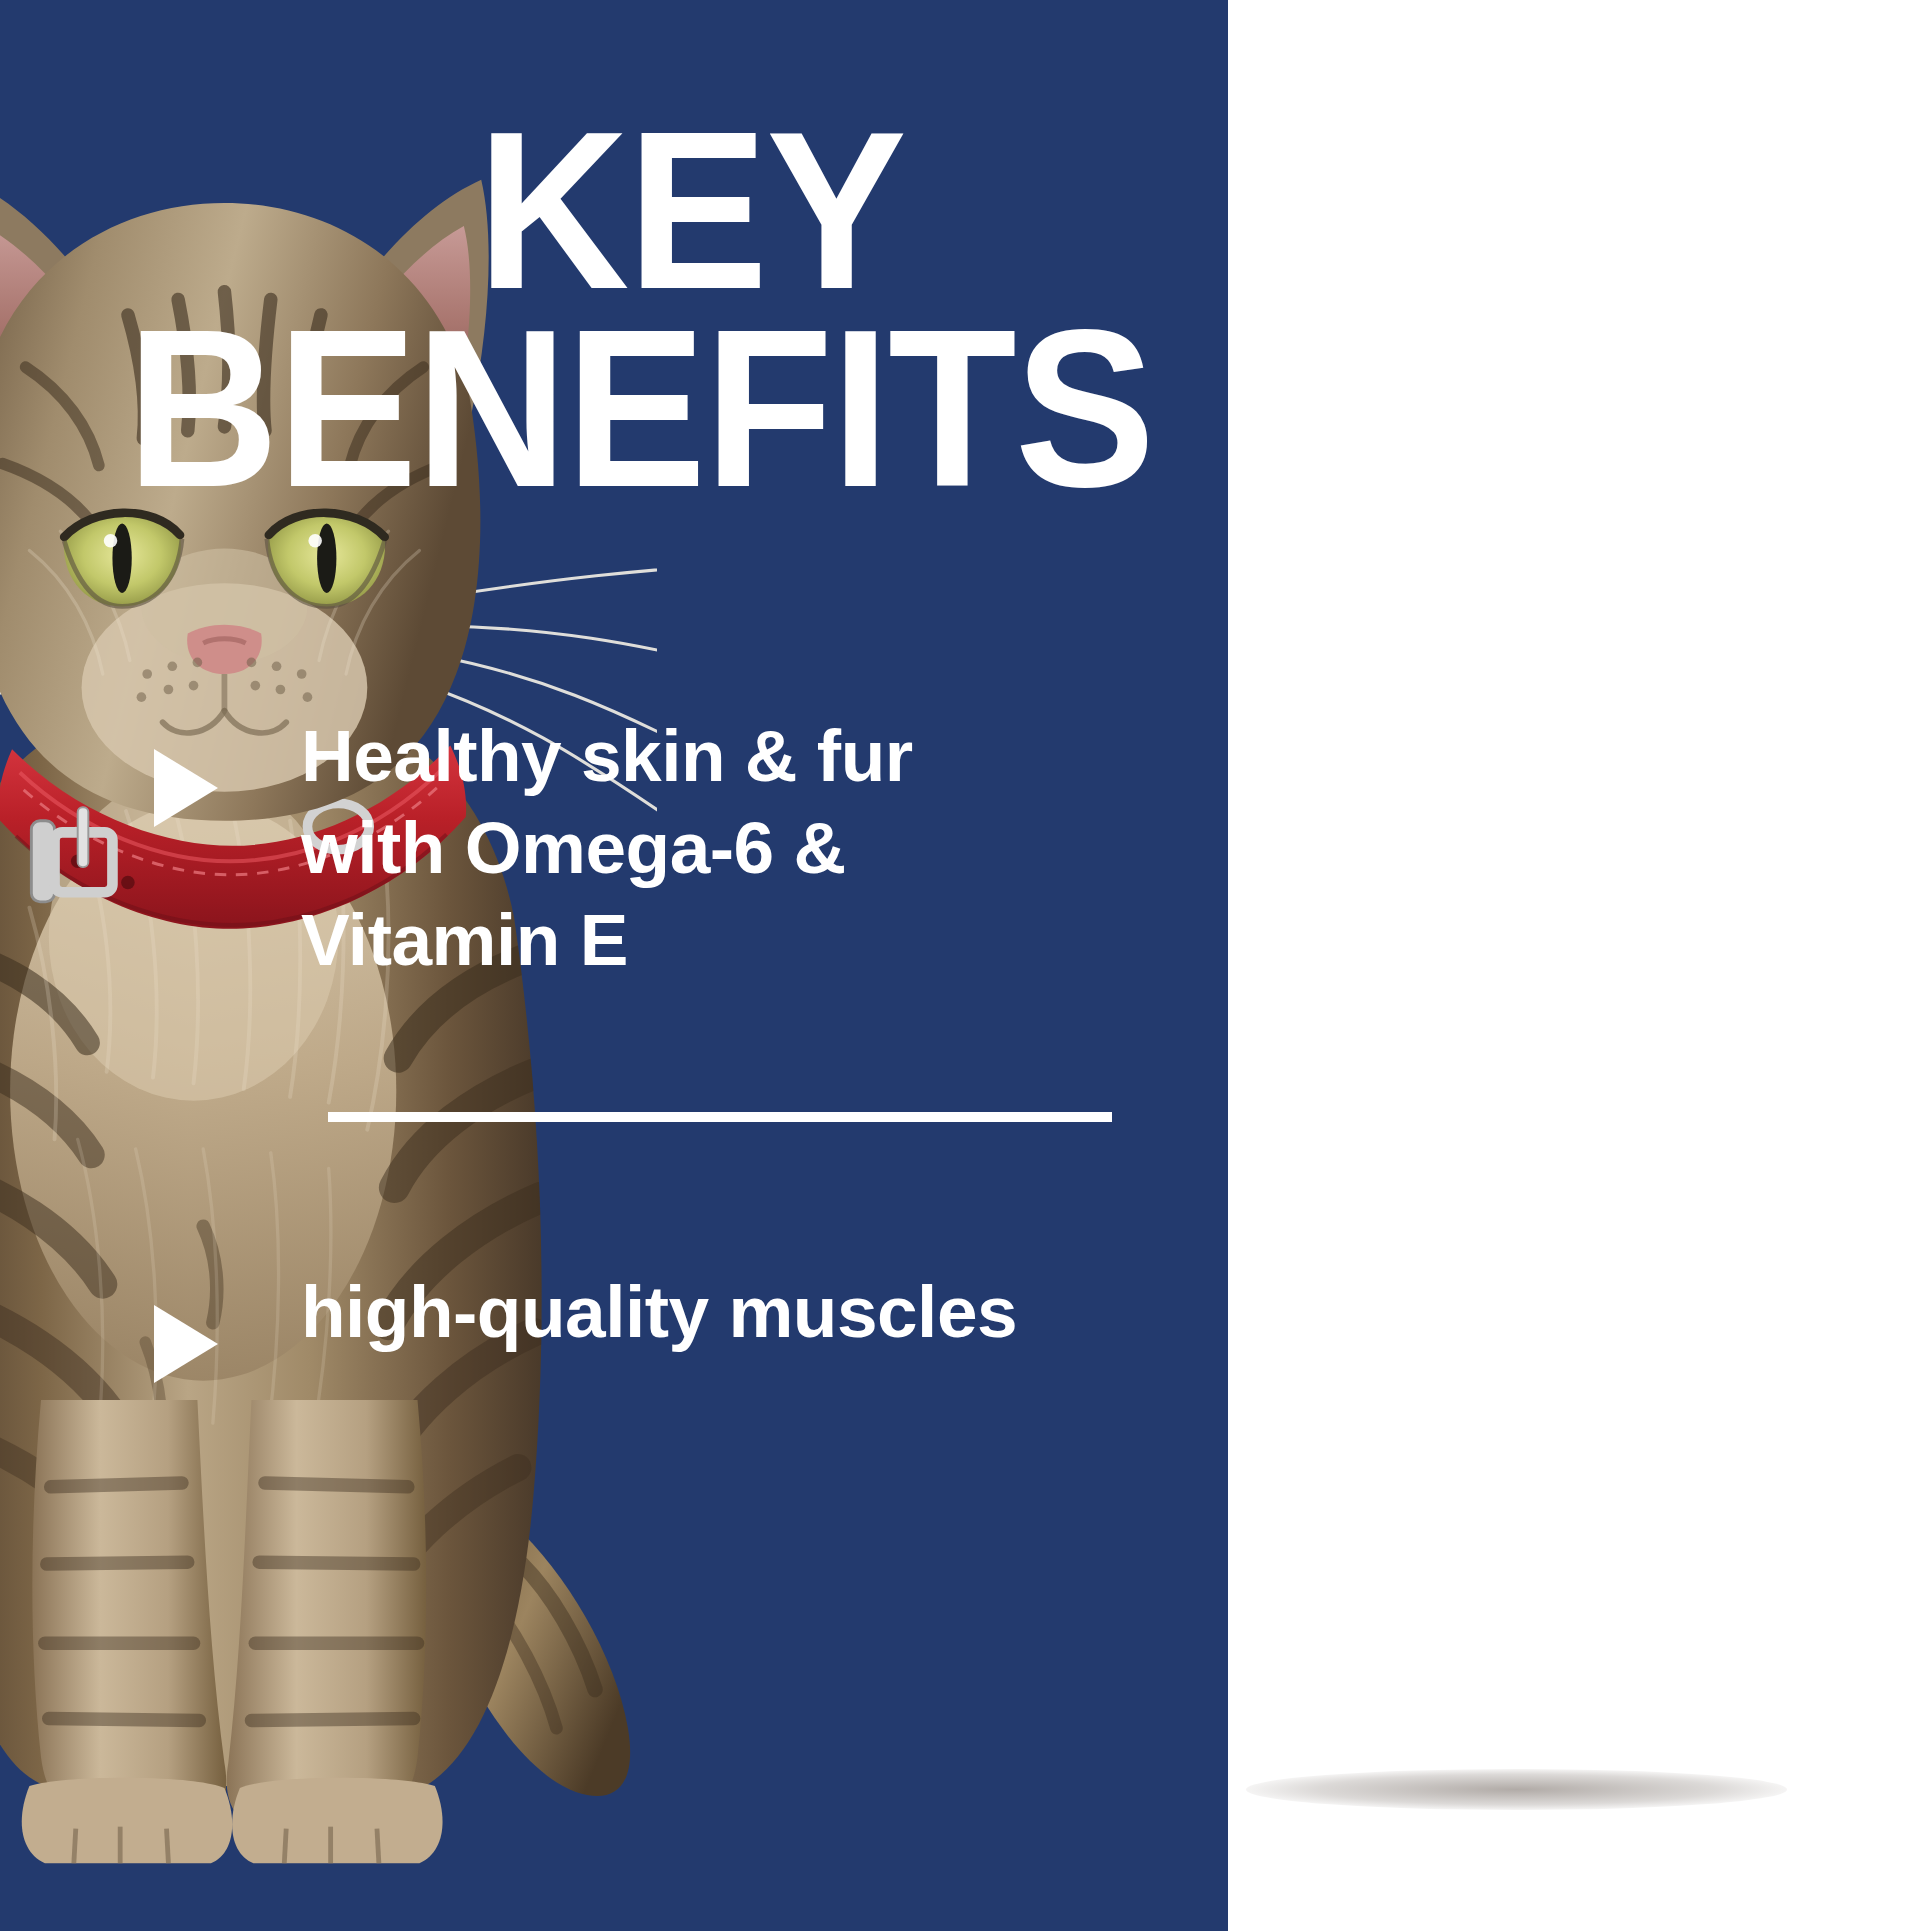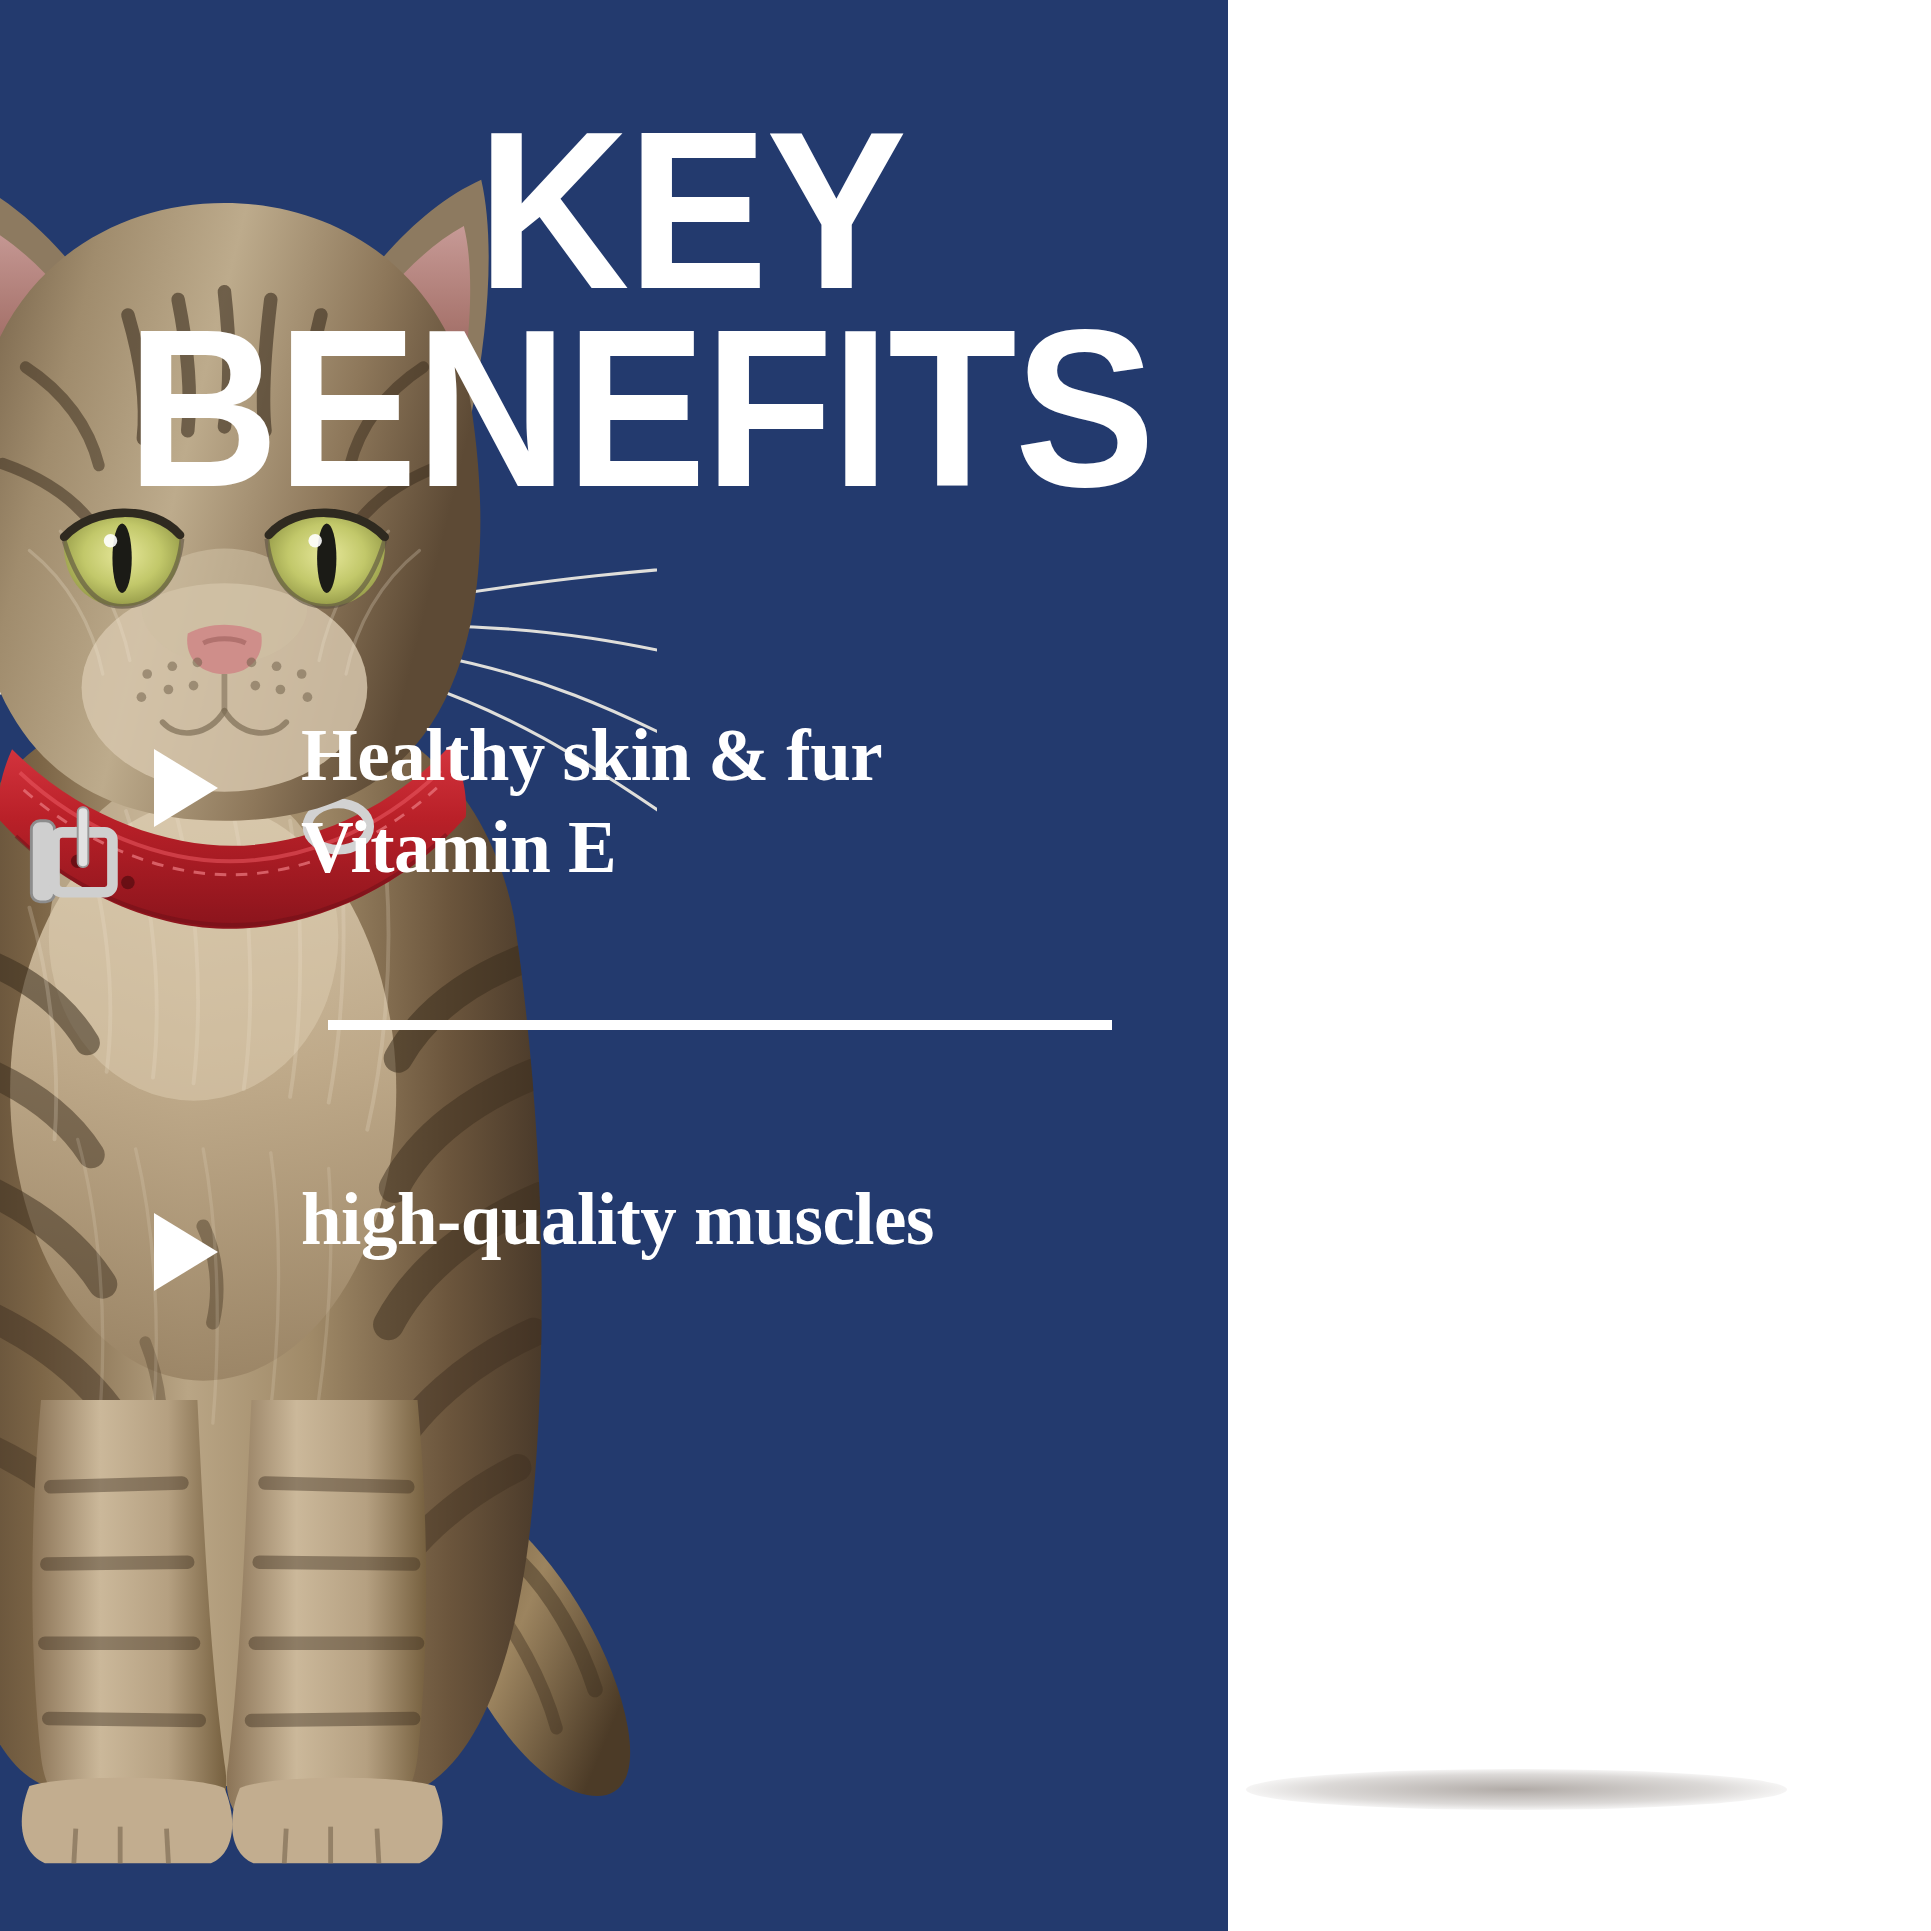--- a/index.html
+++ b/index.html
@@ -84,21 +84,21 @@
     width: 0;
     height: 0;
     border-style: solid;
     border-width: 39px 0 39px 64px;
     border-color: transparent transparent transparent #ffffff;
     margin-top: 39px;
   }
   .benefit-text {
     margin-left: 83px;
     color: #ffffff;
-    font-family: Liberation Serif, serif;
+    font-family: Liberation Sans, sans-serif;
     font-weight: 700;
     font-size: 73px;
     line-height: 1.26;
     letter-spacing: -0.5px;
     max-width: 772px;
   }
   .benefit-text .tline { display: block; white-space: nowrap; }
 
   
   .divider-wrap {
@@ -156,20 +156,21 @@
     <span class="title-line title-line-1">KEY</span>
     <span class="title-line title-line-2">BENEFITS</span>
   </div>
 
   <div class="benefits">
 
     <div class="benefit-row">
       <span class="bullet-triangle"></span>
       <div class="benefit-text">
         <span class="tline">Healthy skin &amp; fur</span>
+        <span class="tline">with Omega-6 &amp;</span>
         <span class="tline">Vitamin E</span>
       </div>
     </div>
 
     <div class="divider-wrap">
       <div class="divider"></div>
     </div>
 
     <div class="benefit-row">
       <span class="bullet-triangle"></span>

